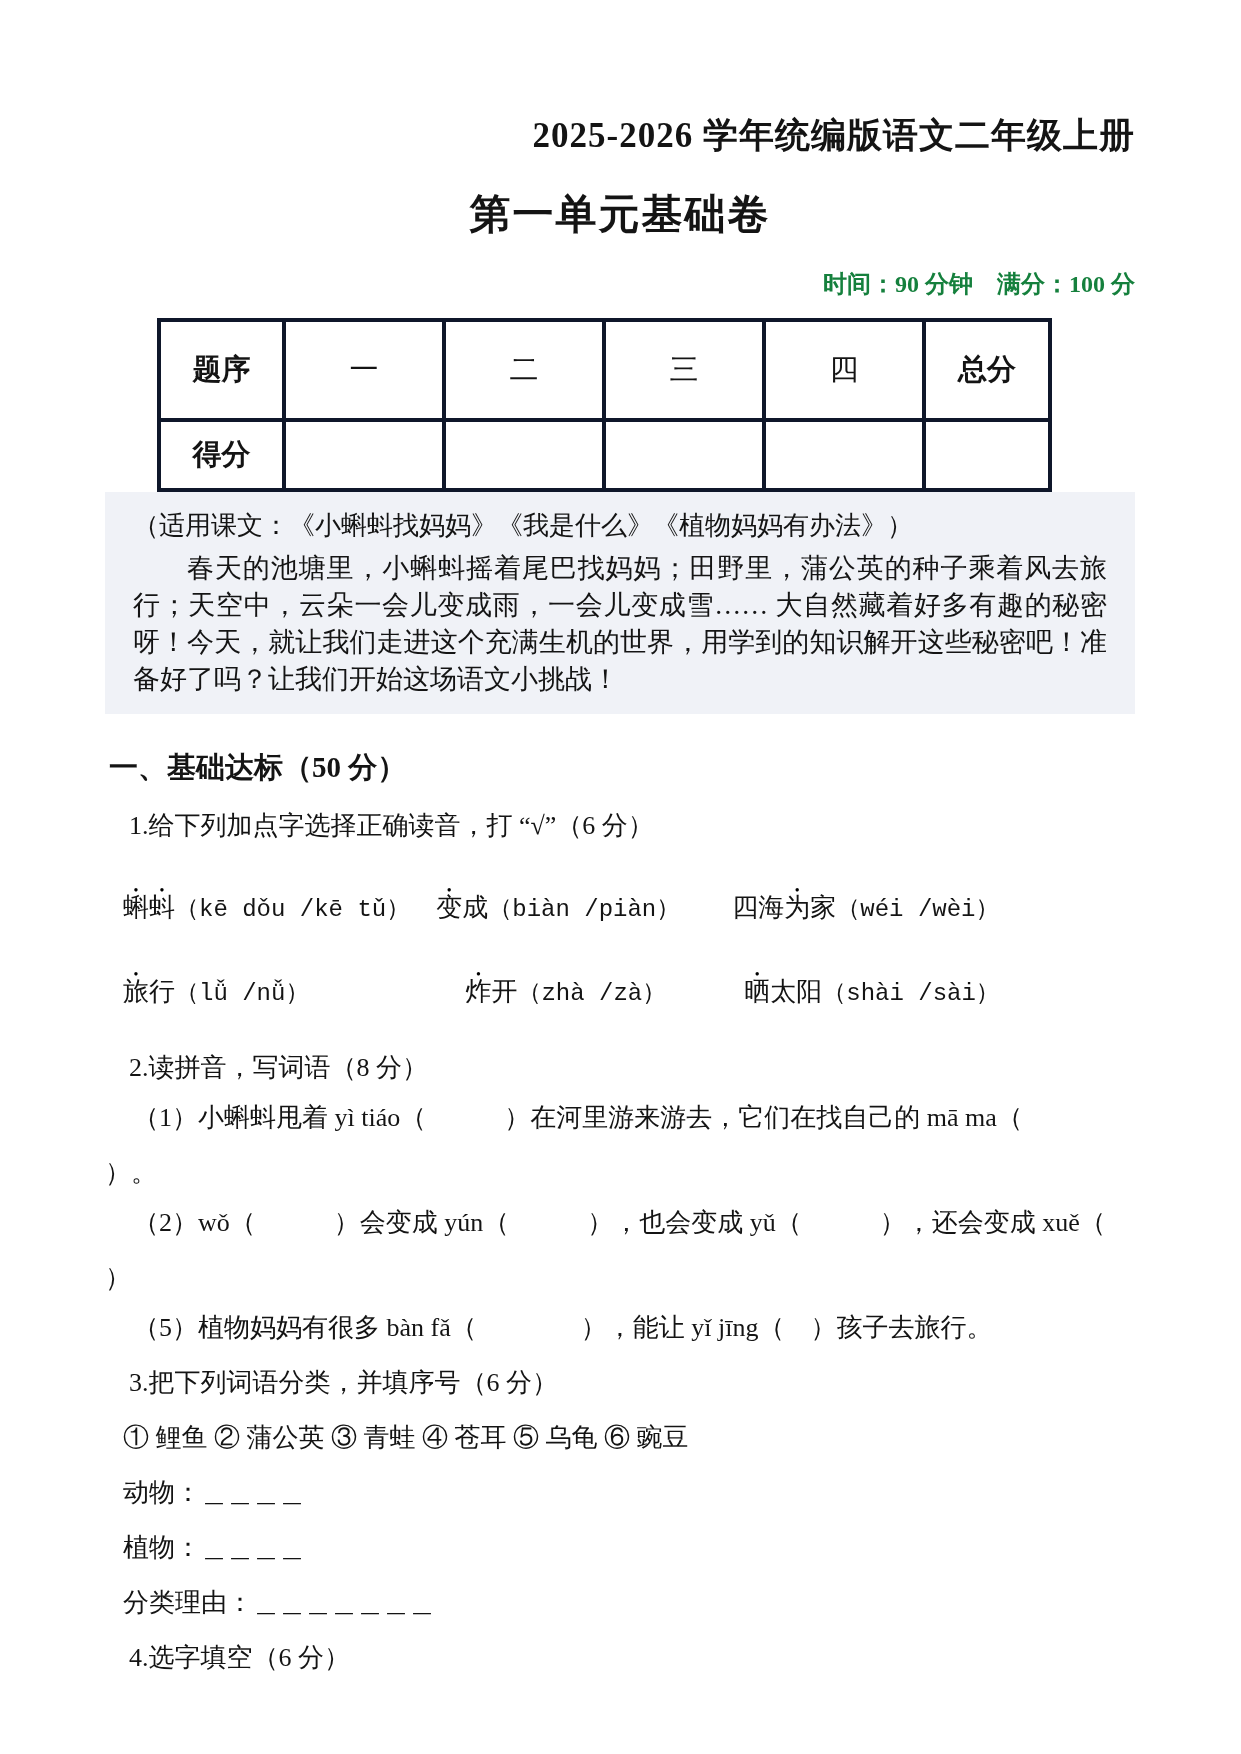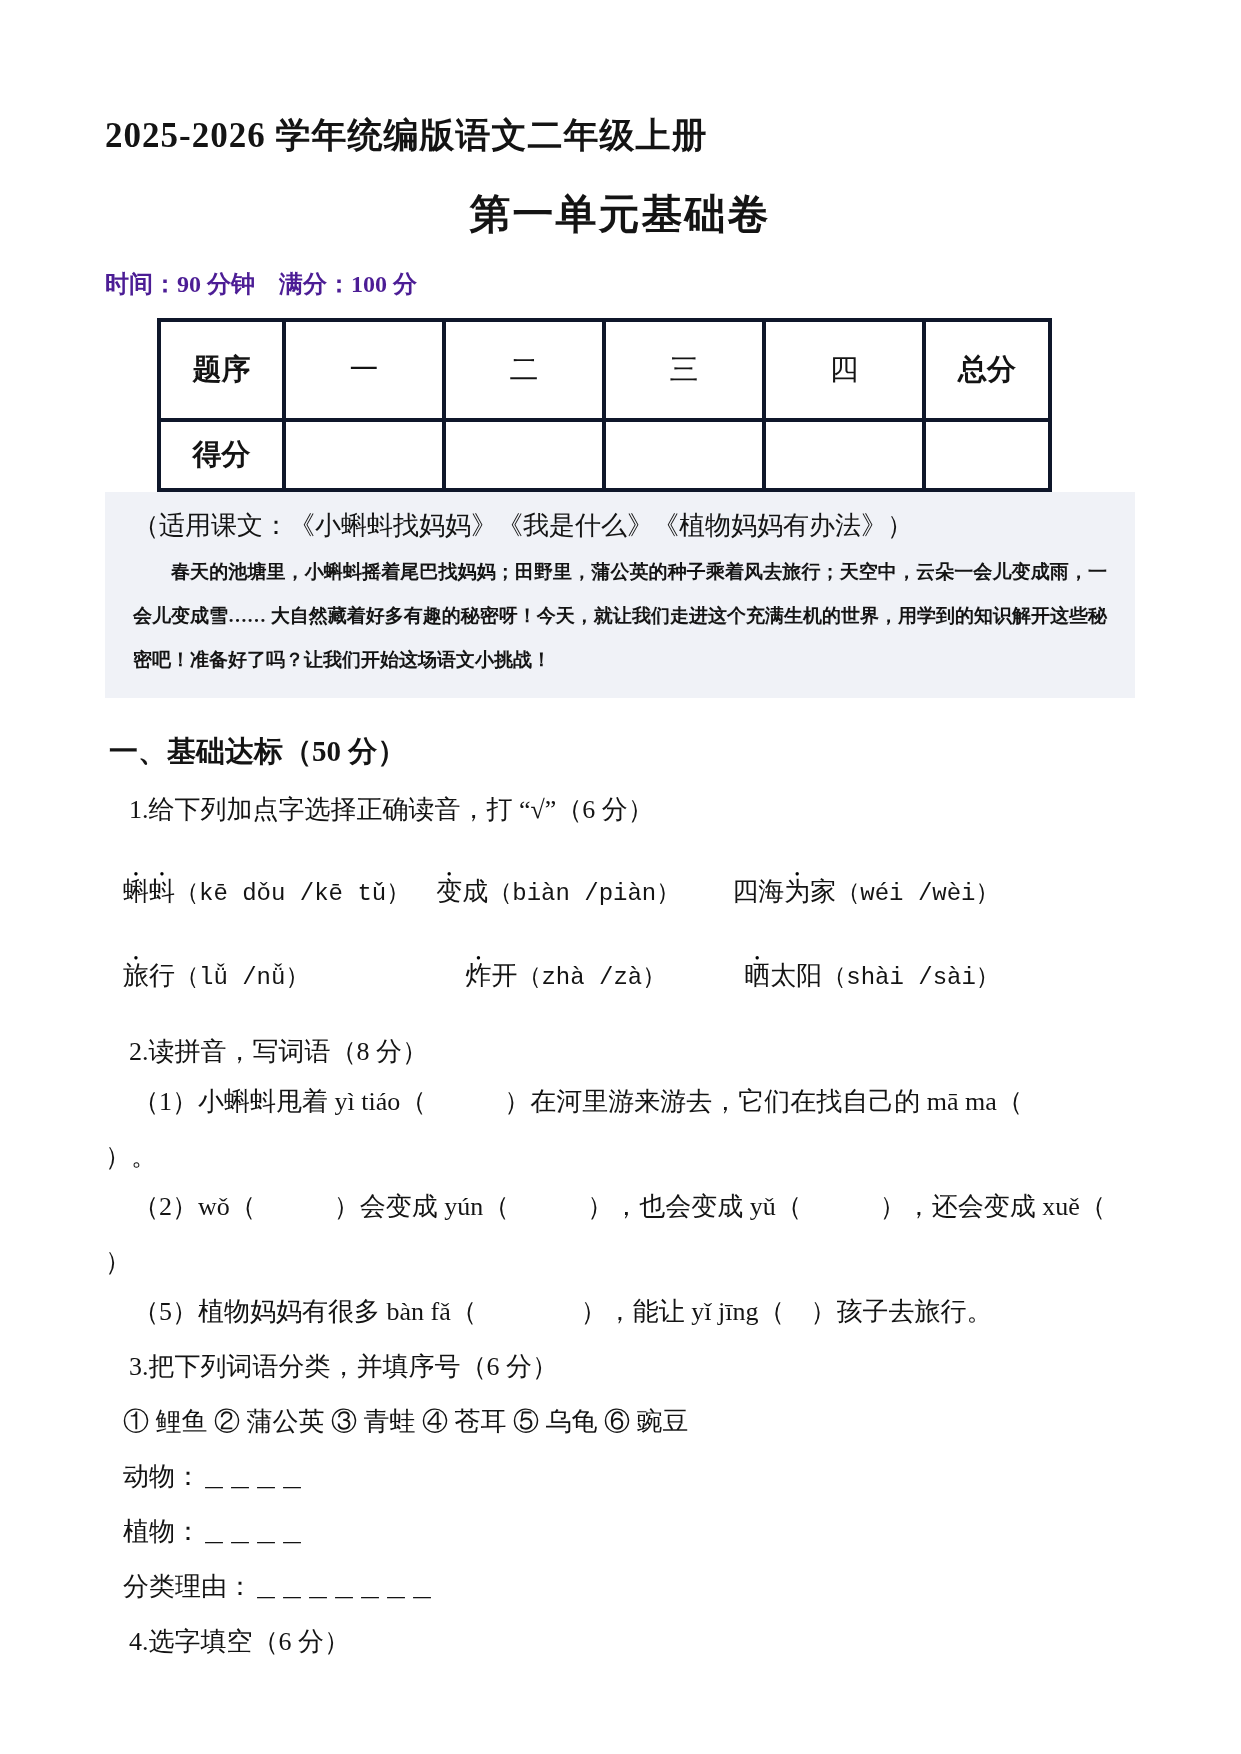--- a/index.html
+++ b/index.html
@@ -7,35 +7,35 @@
     position:relative;
     width:1241px;height:1754px;
     background:#ffffff;
     font-family:"Liberation Serif","DejaVu Serif",serif;
     color:#141414;
     overflow:hidden;
   }
   .content{padding:112px 106px 0 105px;}
 
   .doc-title{
-    text-align:left;
+    text-align:right;
     font-size:35px;font-weight:bold;
     letter-spacing:1px;
   }
   .doc-subtitle{
     margin-top:28px;
     text-align:center;
     font-size:41px;font-weight:bold;
     letter-spacing:2px;
   }
   .exam-meta{
     margin-top:26px;
-    text-align:left;
+    text-align:right;
     font-size:24px;font-weight:bold;
-    color:#4c1d95;
+    color:#15803d;
   }
 
   table.score-table{
     margin:18px 0 0 52px;
     border-collapse:collapse;
     table-layout:fixed;
   }
   table.score-table td{
     border:4px solid #0f172a;
     text-align:center;
@@ -51,22 +51,22 @@
     background:#f0f2f7;
     padding:14px 28px 16px 28px;
   }
   .intro-applicable{
     text-align:left;
     font-size:26px;
     line-height:40px;
   }
   .intro-paragraph{
     margin-top:4px;
-    font-size:19px;font-weight:bold;
-    line-height:44px;
+    font-size:27px;font-weight:normal;
+    line-height:37px;
     text-align:justify;
     text-indent:2em;
   }
 
   .section-heading{
     margin-top:34px;
     padding-left:4px;
     font-size:29px;font-weight:bold;
   }
 

